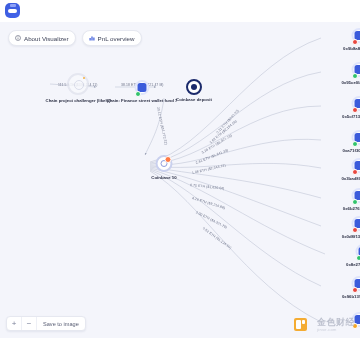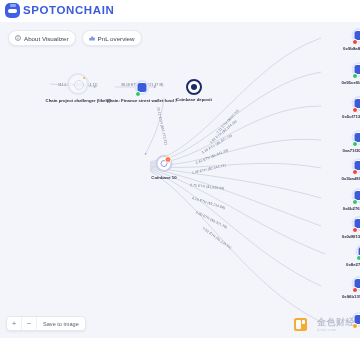--- a/index.html
+++ b/index.html
@@ -334,21 +334,20 @@
           </div>
         <span class="sdot" style="left:50%;margin-left:-7px;top:11px;background:#f5a623;"></span>
       </div>
 
     </div>
   </div>
 
   <div class="header">
     <div class="brand">
       <div class="brand-mark"></div>
-      <div class="brand-text">SPOTONCHAIN</div>
     </div>
   </div>
 
   <div class="pills">
     <div class="pill">
       <svg width="6" height="6" viewBox="0 0 12 12">
         <circle cx="6" cy="6" r="5" fill="none" stroke="#5b6076" stroke-width="1.2"></circle>
         <rect x="5.4" y="5" width="1.2" height="4" fill="#5b6076"></rect>
         <rect x="5.4" y="2.8" width="1.2" height="1.3" fill="#5b6076"></rect>
       </svg>

